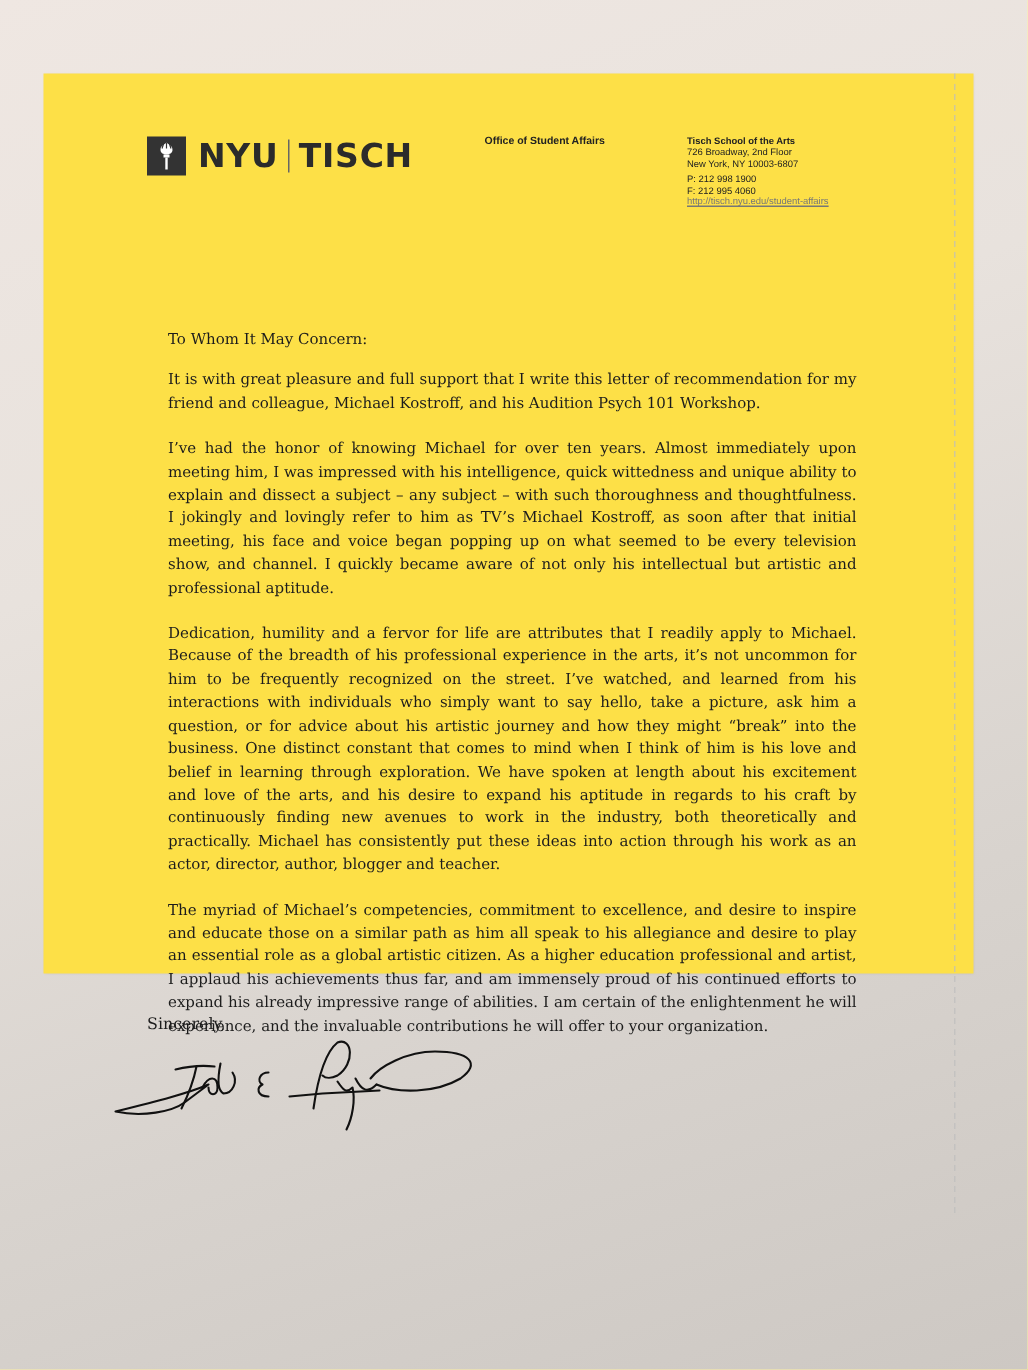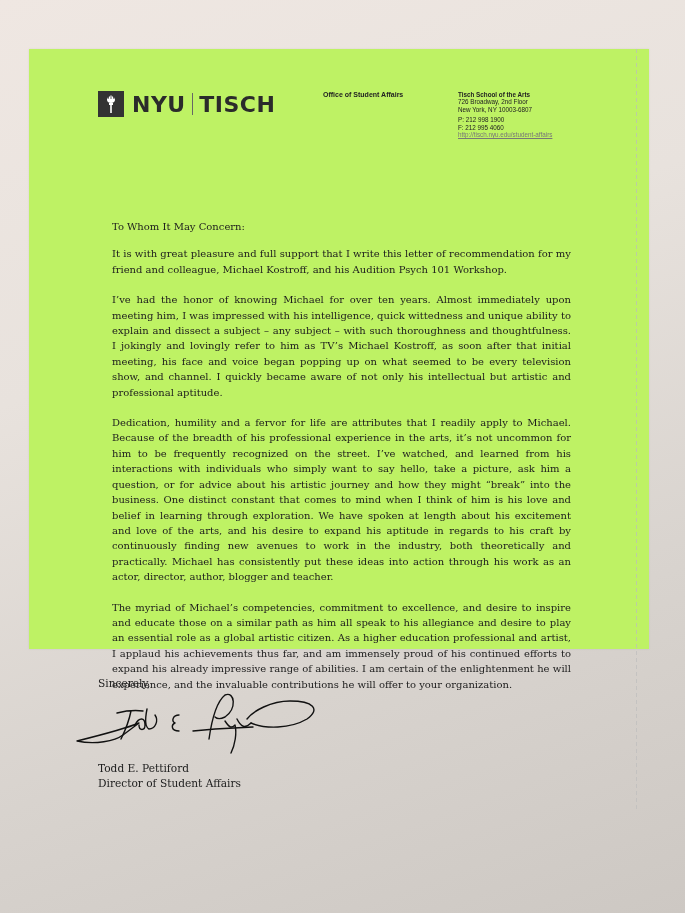--- a/index.html
+++ b/index.html
@@ -3,21 +3,21 @@
   <meta charset="utf-8">
   <style>
     html, body { margin: 0; padding: 0; }
     body {
       width: 685px; height: 913px; overflow: hidden; position: relative;
       background: linear-gradient(160deg, #efe7e2 0%, #e8e2dd 35%, #d8d3ce 70%, #cdc8c3 100%);
       font-family: "DejaVu Serif", "Liberation Serif", serif;
     }
     .page {
       position: absolute; left: 29px; top: 49px; width: 620px; height: 600px;
-      background: #bef264;
+      background: #fde047;
       box-shadow: 0 0 2px rgba(0,0,0,0.08);
     }
     .scan-edge {
       position: absolute; left: 607px; top: 0; width: 1px; height: 760px;
       background: repeating-linear-gradient(to bottom, #bdbdbd 0 4px, transparent 4px 7px);
       opacity: 0.7;
     }
     .logo {
       position: absolute; left: 69px; top: 40px; height: 30px;
       display: flex; align-items: center;
@@ -104,17 +104,13 @@
       <path d="M42 24 C50 22 60 21 68 22 M56 22 C54 32 50 42 46 50"></path>
       <path d="M60 36 C64 28 70 28 70 36 C70 42 64 42 64 36 M72 20 C70 30 70 38 74 40 C80 40 84 32 80 26"></path>
       <path d="M104 26 C98 26 96 32 100 34 C96 36 96 42 104 42"></path>
       <path d="M118 42 L140 40 L178 38"></path>
       <path d="M134 50 C136 36 140 14 150 6 C160 2 162 20 150 28 C146 30 142 30 140 28"></path>
       <path d="M150 32 C154 38 156 40 160 36 C162 44 160 56 156 64 M162 30 C166 38 170 40 176 34"></path>
       <path d="M176 34 C190 40 215 40 232 30 C246 20 238 12 215 12 C196 12 178 22 172 30"></path>
     </g>
   </svg>
 
-  <div class="signer">
-    <div>Todd E. Pettiford</div>
-    <div>Director of Student Affairs</div>
-  </div>
 </div>
 
 </body></html>

